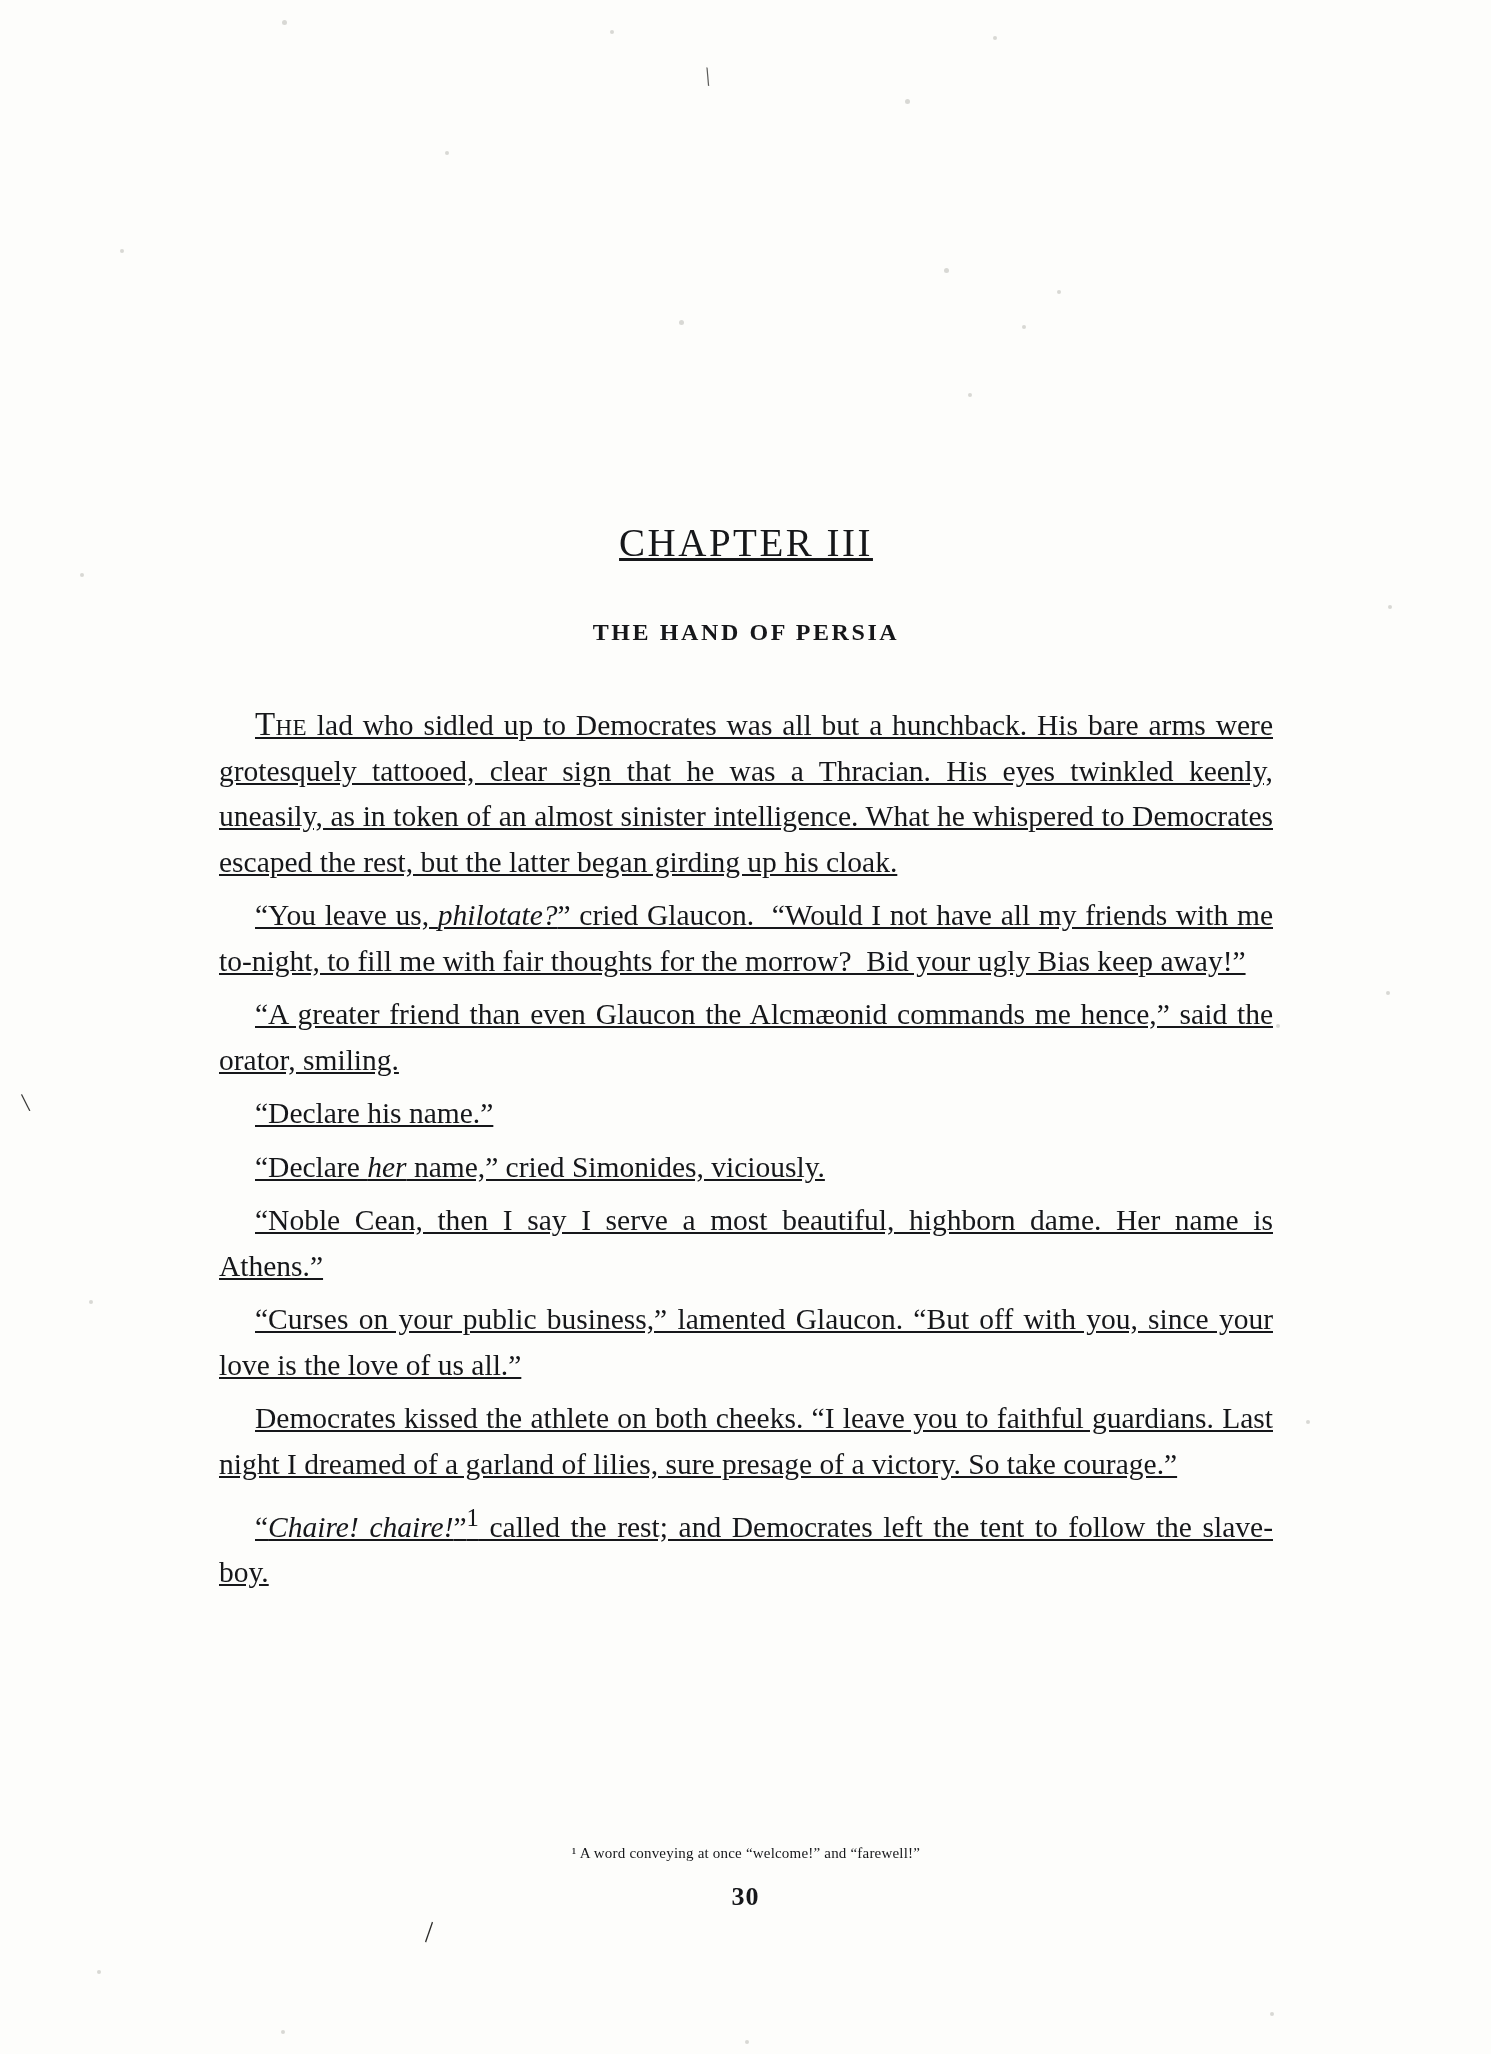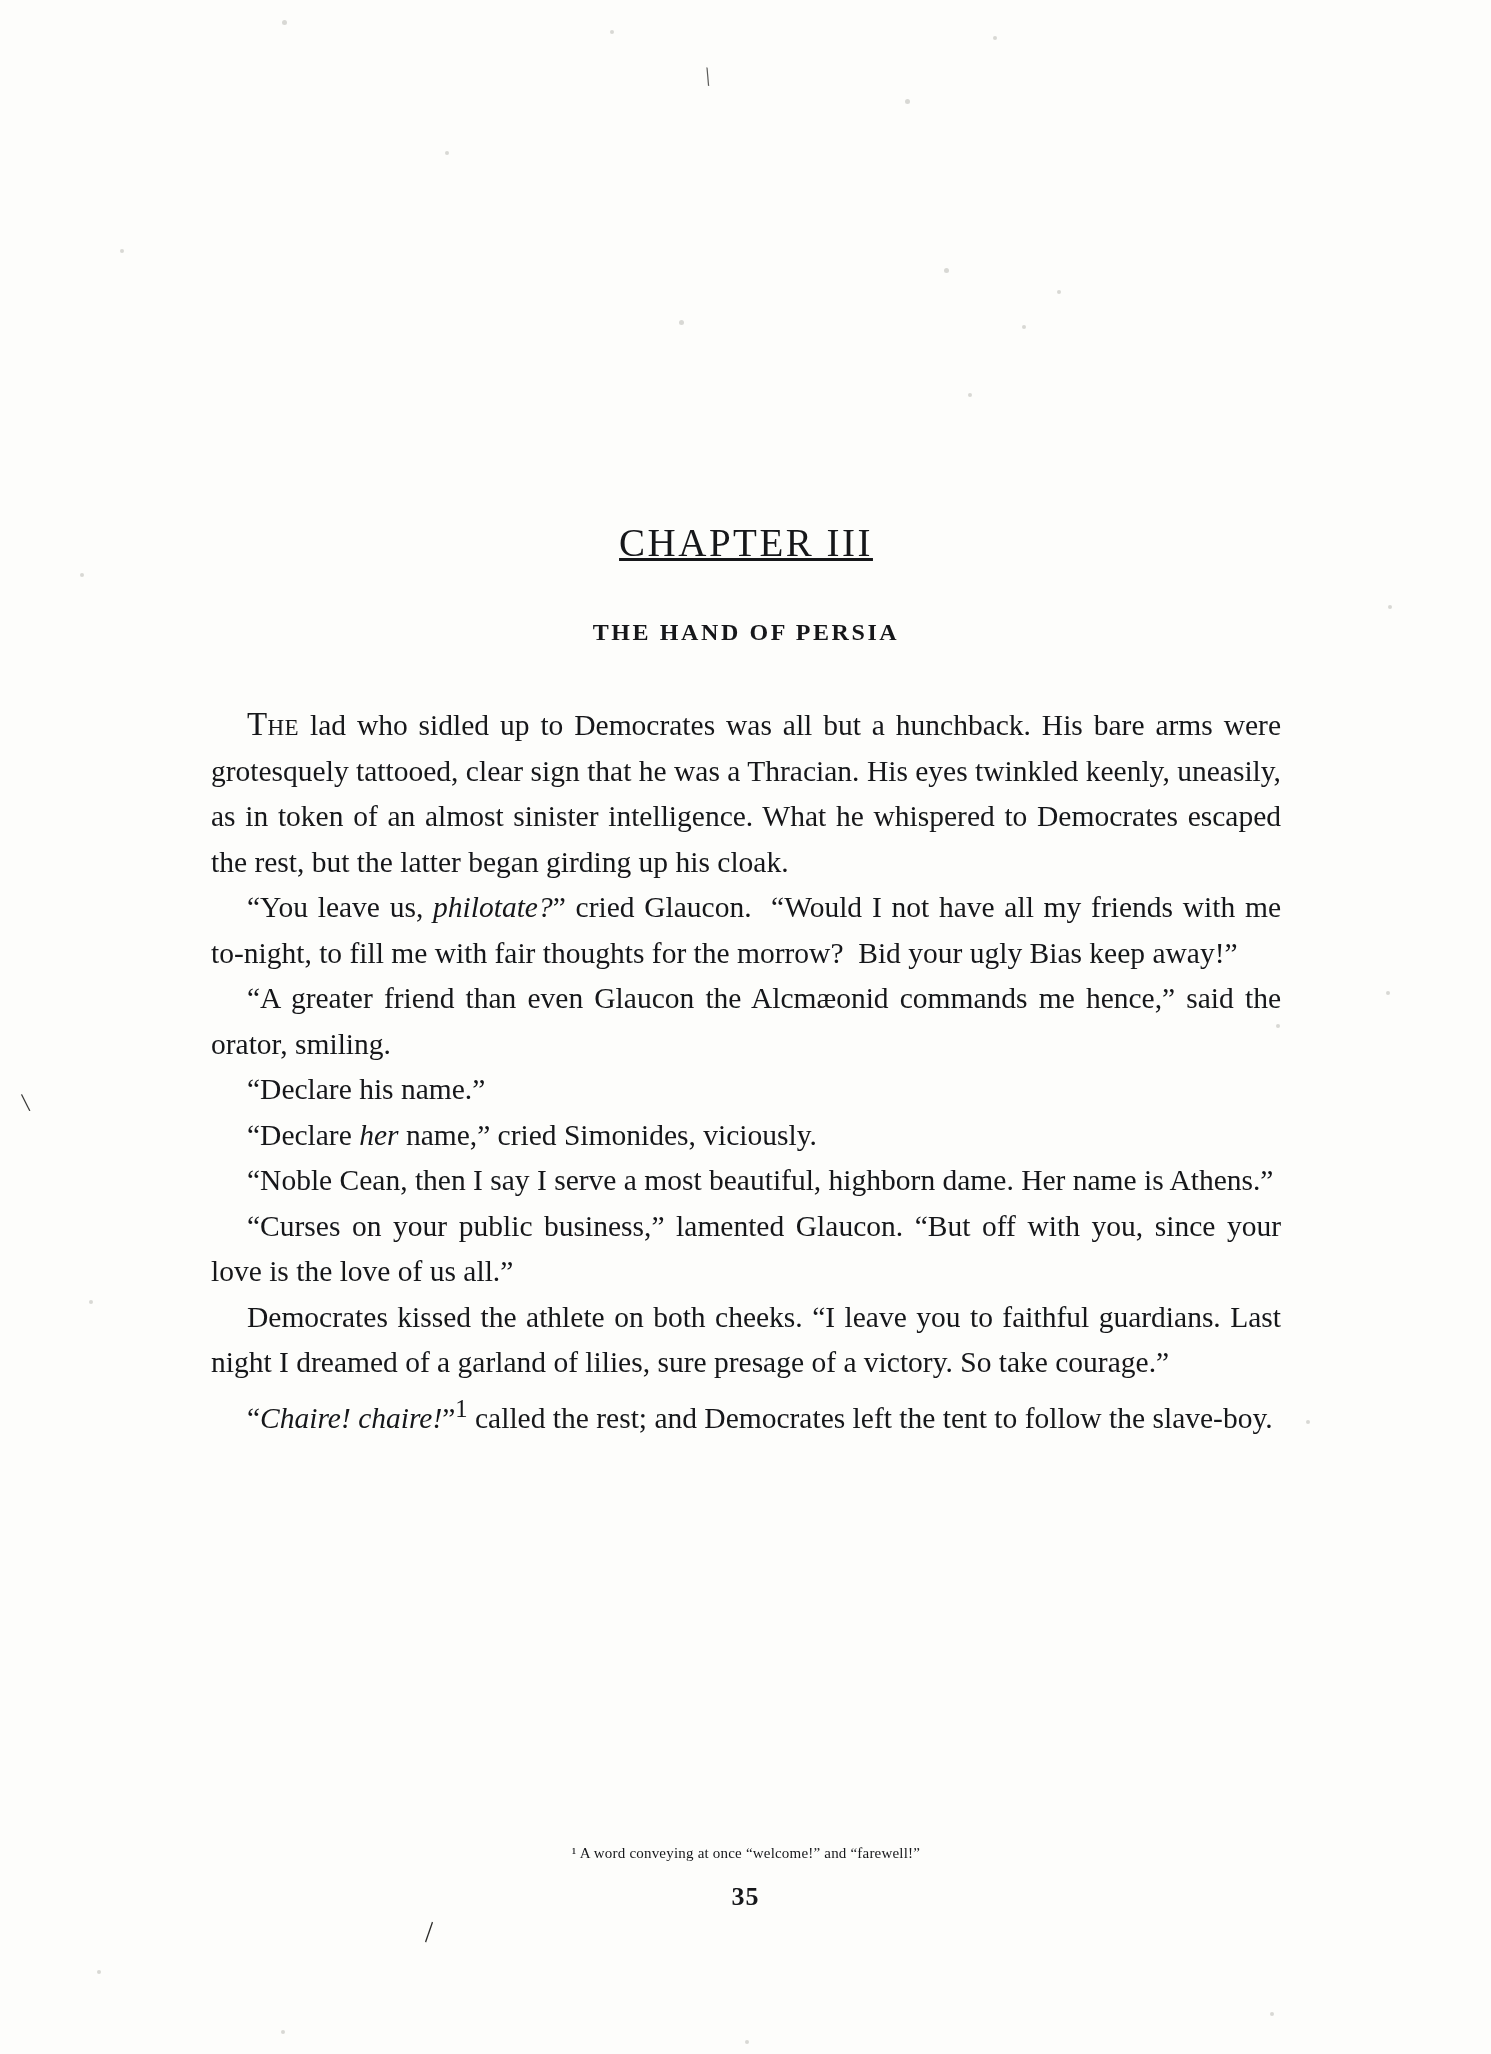--- a/index.html
+++ b/index.html
@@ -53,27 +53,28 @@
     text-align: center;
     font-size: 24px;
     letter-spacing: 2.6px;
     font-weight: 600;
     margin: 0 0 56px 0;
     font-variant: small-caps;
     text-transform: uppercase;
   }
 
   .body-text p {
-    margin: 0;
+    margin: 8px;
     font-size: 29.5px;
     line-height: 45.5px;
     text-align: justify;
     text-justify: inter-word;
     text-indent: 36px;
     hyphens: manual;
+    text-decoration: underline;
   }
 
   .body-text p.first {
     text-indent: 36px;
   }
 
   .smallcaps {
     font-variant: small-caps;
     font-size: 33px;
     letter-spacing: .4px;
@@ -188,15 +189,15 @@
       <p>“<span class="it">Chaire! chaire!</span>”<sup>1</sup> called the rest; and Democrates left the tent to follow the slave-boy.</p>
 
 
     </div>
   </div>
 
   <div class="footnote-rule-area">
     <div class="footnote">¹ A word conveying at once “welcome!” and “farewell!”</div>
   </div>
 
-  <div class="page-number">35</div>
+  <div class="page-number">30</div>
 
 </div>
 
 </body></html>

